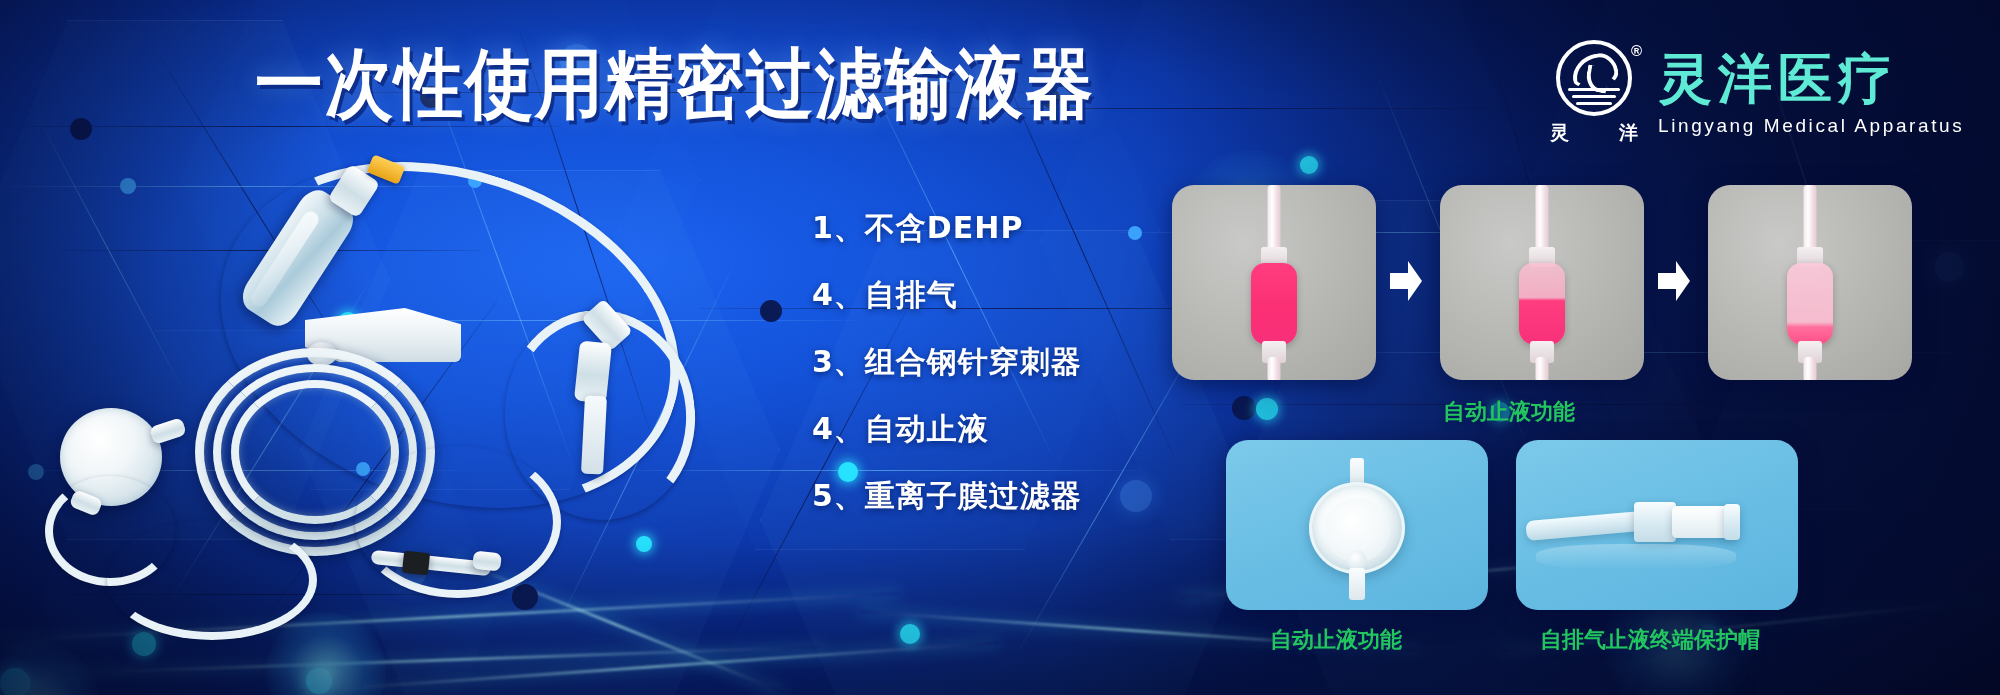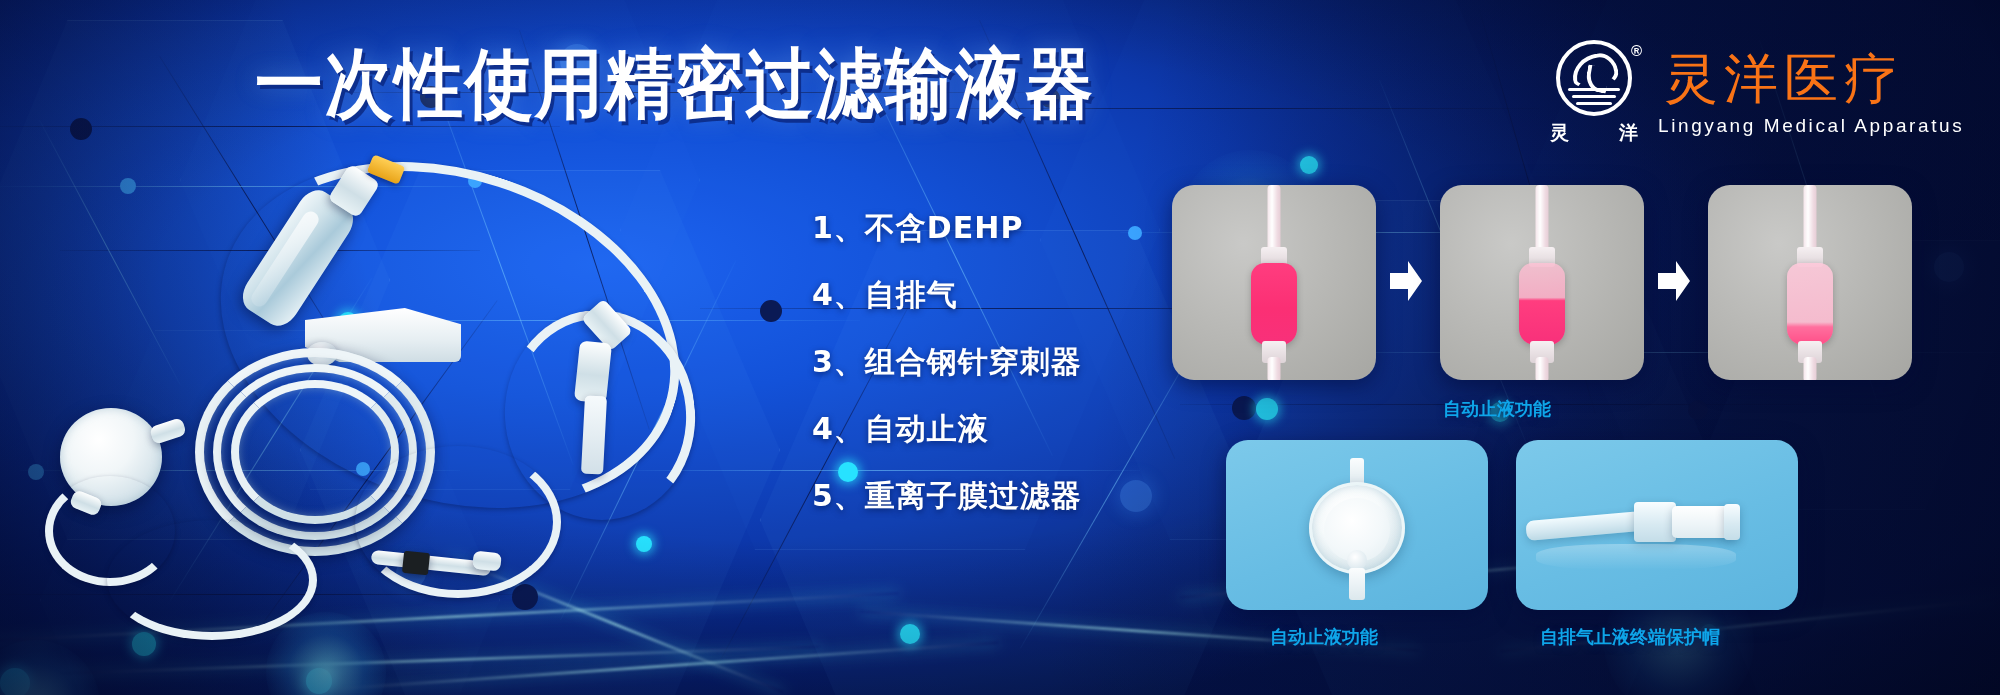--- a/index.html
+++ b/index.html
@@ -117,23 +117,22 @@
     position:absolute; right:-2px; top:2px;
     color:#fff; font-size:15px; font-weight:700;
   }
   .emblem-sub{
     margin-top:4px; display:flex; justify-content:space-between;
     color:#fff; font-size:19px; font-weight:700; padding:0 2px;
     font-family:"DejaVu Sans","Liberation Sans",sans-serif;
   }
   .brand-text{ padding-top:2px; }
   .brand-cn{
-    color:#f97316; font-size:54px; font-weight:400; letter-spacing:6px; line-height:1;
+    color:#5eead4; font-size:54px; font-weight:700; letter-spacing:6px; line-height:1;
     font-family:"DejaVu Sans","Liberation Sans",sans-serif;
-    margin-left:6px;
   }
   .brand-en{
     color:#fff; font-size:19px; letter-spacing:2.6px; margin-top:9px;
     font-family:"Liberation Sans",sans-serif; font-weight:400;
   }
 
   
   .features{
     position:absolute; left:812px; top:208px;
     display:flex; flex-direction:column; gap:26px;
@@ -215,21 +214,21 @@
     background:linear-gradient(180deg,#f6f0f2,#ddd3d7);
     border-radius:3px;
   }
   .arrow{
     position:absolute; width:36px; height:46px;
   }
   .arrow svg{ width:100%; height:100%; display:block; }
 
   .caption{
     position:absolute;
-    color:#0ea5e9; font-size:18px; font-weight:700; white-space:nowrap;
+    color:#22c55e; font-size:22px; font-weight:700; white-space:nowrap;
     font-family:"DejaVu Sans","Liberation Sans",sans-serif;
     text-shadow:0 2px 7px rgba(0,20,80,.8);
   }
 
   
   .fdev-body{
     position:absolute; left:50%; transform:translateX(-50%);
     border-radius:50%;
     background:radial-gradient(circle at 40% 32%, #ffffff 0%, #f6fafb 40%, #dce9ee 72%, #c2d6de 100%);
     box-shadow:0 4px 12px rgba(0,40,70,.25), inset 0 0 10px rgba(140,180,200,.45);

